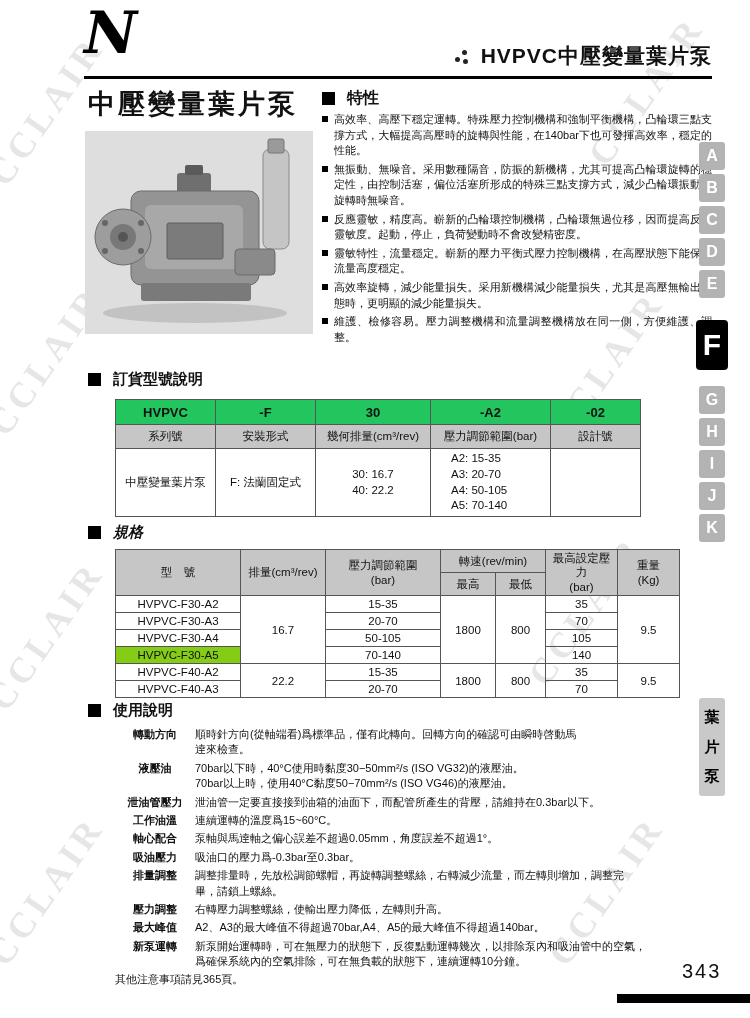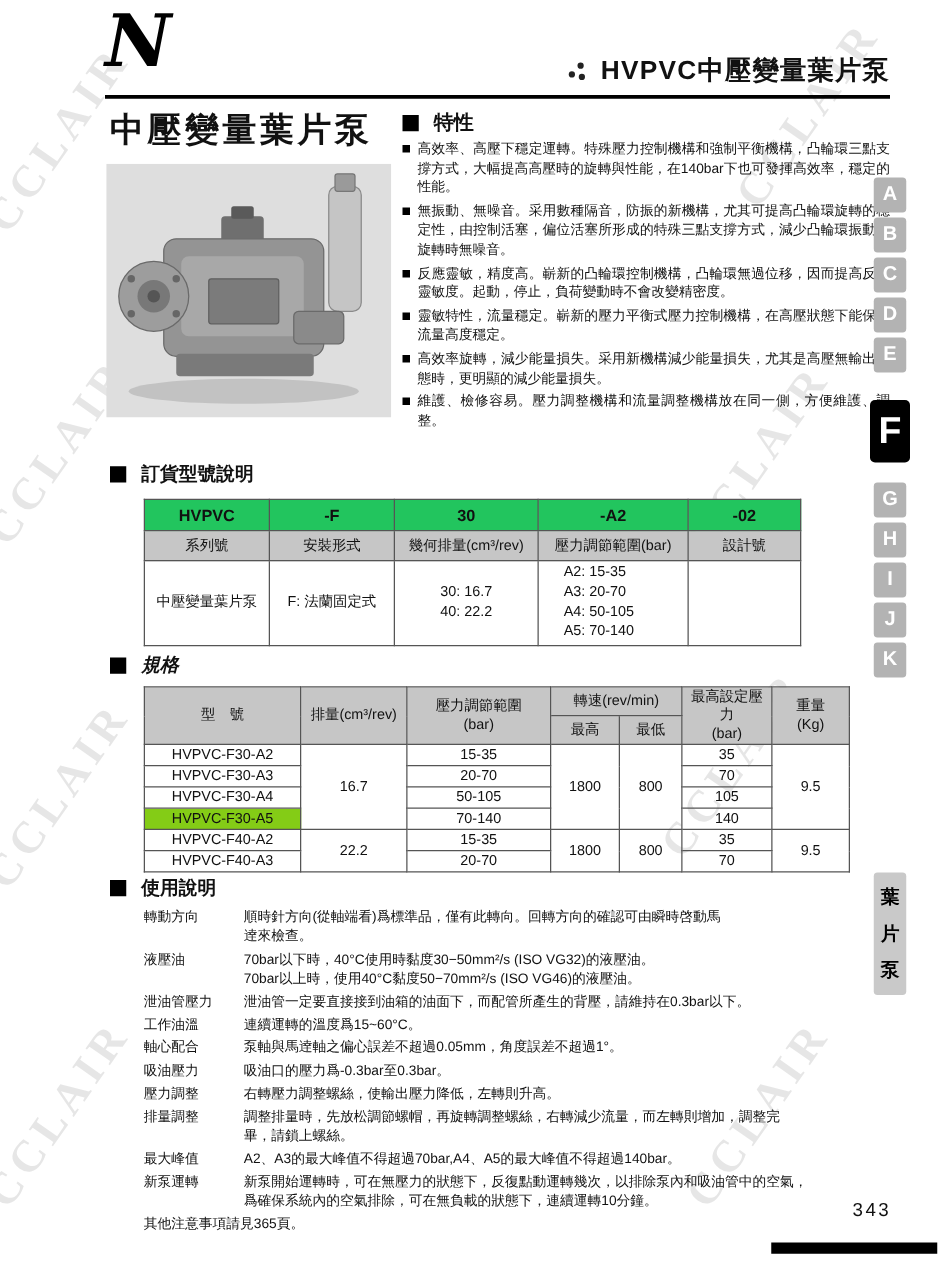--- a/index.html
+++ b/index.html
@@ -55,36 +55,36 @@
   .spec-table { position:absolute; left:115px; top:549px; font-size:11.5px; text-align:center; }
   .spec-table th { background:#c6c6c6; font-weight:normal; white-space:pre-line;
                    padding:1px 2px; line-height:1.25; }
   .spec-table td { height:17px; padding:0 4px; }
   .spec-table td.shaded { background:#84cc16; }
 
   
   .usage-head { position:absolute; left:88px; top:701px; font-size:15px; }
   .usage { position:absolute; left:115px; top:727px; width:572px; font-size:11px; }
   .usage-row { display:flex; margin-bottom:3px; }
-  .usage-term { flex:0 0 80px; font-weight:normal; line-height:1.4; }
+  .usage-term { flex:0 0 80px; font-weight:bold; line-height:1.4;text-align:center; }
   .usage-desc { flex:1; white-space:pre-line; line-height:1.4; text-align:justify; }
   .usage-foot { margin-top:2px; line-height:1.4; }
 
   
   .tab { position:absolute; left:699px; width:26px; height:28px; background:#b3b3b3;
          color:#fff; font-weight:bold; font-size:16px; border-radius:3px;
          display:flex; align-items:center; justify-content:center; }
   .tab.active { left:696px; width:32px; height:50px; background:#000; font-size:30px; border-radius:4px; }
 
   .side-label { position:absolute; left:699px; top:698px; width:26px; height:98px;
                 background:#c9c9c9; border-radius:3px; display:flex; flex-direction:column;
                 align-items:center; justify-content:space-evenly; font-size:15px; font-weight:bold; color:#000; }
 
   
-  .page-num { position:absolute; left:682px; top:960px; font-size:15px; letter-spacing:2px; }
+  .page-num { position:absolute; left:682px; top:960px; font-size:20px; letter-spacing:2px; }
   .footer-bar { position:absolute; left:617px; top:994px; width:133px; height:9px; background:#000; }
 </style>
 </head>
 <body>
 
 <div class="page">
 
   <div class="wm" style="left:-40px; top:90px;">CCLAIR</div>
   <div class="wm" style="left:560px; top:70px;">CCLAIR</div>
   <div class="wm" style="left:-40px; top:340px;">CCLAIR</div>
@@ -300,27 +300,27 @@
     </div>
     <div class="usage-row">
       <div class="usage-term">軸心配合</div>
       <div class="usage-desc">泵軸與馬逹軸之偏心誤差不超過0.05mm，角度誤差不超過1°。</div>
     </div>
     <div class="usage-row">
       <div class="usage-term">吸油壓力</div>
       <div class="usage-desc">吸油口的壓力爲-0.3bar至0.3bar。</div>
     </div>
     <div class="usage-row">
-      <div class="usage-term">壓力調整</div>
-      <div class="usage-desc">右轉壓力調整螺絲，使輸出壓力降低，左轉則升高。</div>
-    </div>
-    <div class="usage-row">
       <div class="usage-term">排量調整</div>
       <div class="usage-desc">調整排量時，先放松調節螺帽，再旋轉調整螺絲，右轉減少流量，而左轉則增加，調整完
 畢，請鎖上螺絲。</div>
+    </div>
+    <div class="usage-row">
+      <div class="usage-term">壓力調整</div>
+      <div class="usage-desc">右轉壓力調整螺絲，使輸出壓力降低，左轉則升高。</div>
     </div>
     <div class="usage-row">
       <div class="usage-term">最大峰值</div>
       <div class="usage-desc">A2、A3的最大峰值不得超過70bar,A4、A5的最大峰值不得超過140bar。</div>
     </div>
     <div class="usage-row">
       <div class="usage-term">新泵運轉</div>
       <div class="usage-desc">新泵開始運轉時，可在無壓力的狀態下，反復點動運轉幾次，以排除泵內和吸油管中的空氣，
 爲確保系統內的空氣排除，可在無負載的狀態下，連續運轉10分鐘。</div>
     </div>

